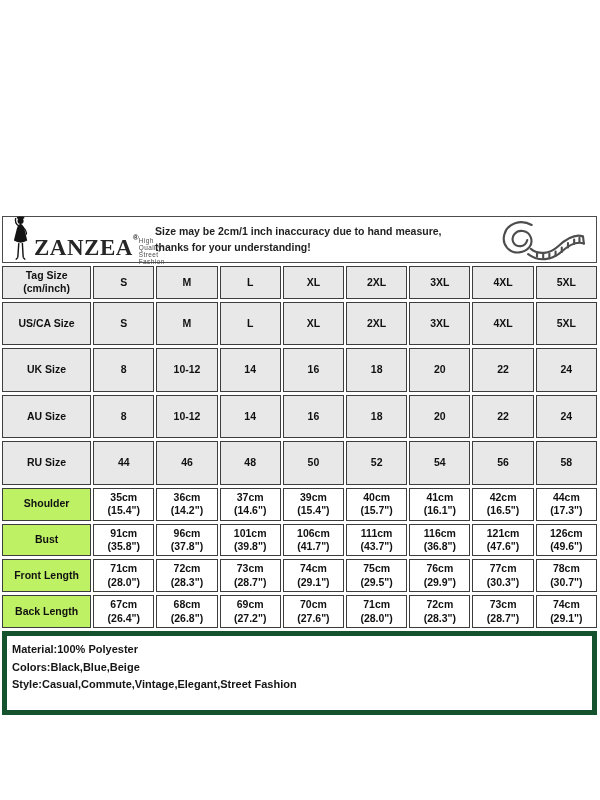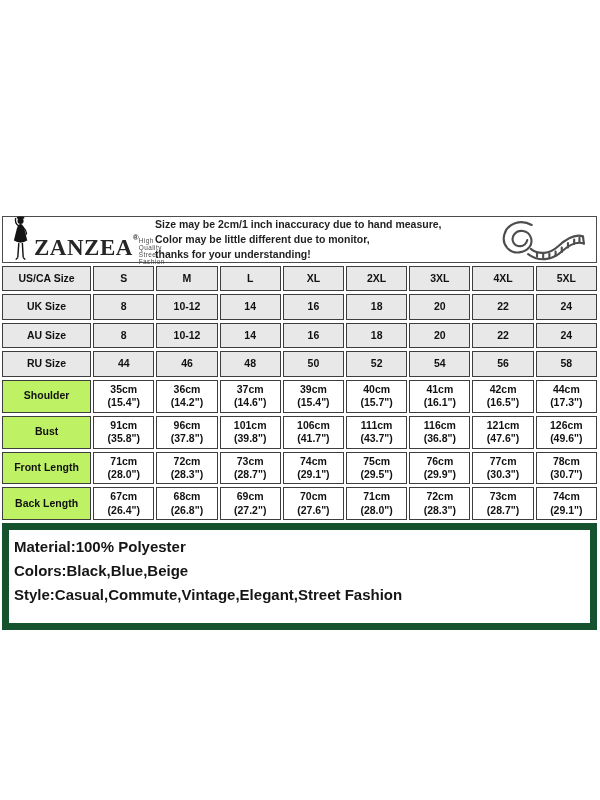--- a/index.html
+++ b/index.html
@@ -27,25 +27,25 @@
   
   table.size-table { border-collapse:separate; border-spacing:2px 3px;
                      table-layout:fixed; width:599px; margin-left:-2px; }
   .c-label { width:15.4%; }
   .c-data  { width:10.575%; }
   td { border:1px solid #3d3d3d; background:#fff; text-align:center;
        vertical-align:middle; font-weight:bold; font-size:10.5px; color:#111;
        padding:2px 1px; line-height:1.28; white-space:pre-line; overflow:hidden; }
   td.label-cell { background:#bef264; }
   tr.shaded td { background:#e8e8e8; }
-  tr.single td { padding:5px 1px; }
+  tr.single td { padding:14px 1px; }
 
   
-  .footer-box { box-sizing:border-box; border:7px solid #14532d;
-                padding:5px 6px 16px 5px; font-size:15px; font-weight:bold;
+  .footer-box { box-sizing:border-box; border:5px solid #14532d;
+                padding:5px 6px 16px 5px; font-size:11px; font-weight:bold;
                 color:#151515; line-height:1.6; }
 </style>
 </head>
 <body>
 
 <div class="sheet">
   <div class="content">
 
     <div class="header-box">
       <div class="logo">
@@ -63,21 +63,20 @@
           </svg>
         </span>
         <span class="brand-block">
           <span class="brand-row"><span class="brand">ZANZEA</span><span class="reg">®</span></span>
           <span class="tagline">High Quality Street Fashion</span>
         </span>
       </div>
 
       <div class="disclaimer">
         <span style="display:block">Size may be 2cm/1 inch inaccuracy due to hand measure,</span>
-        <span style="display:block">Color may be little different due to monitor,</span>
         <span style="display:block">thanks for your understanding!</span>
       </div>
 
       <div class="tape-wrap">
         <svg width="100" height="46" viewBox="0 0 112 52">
           <g fill="none" stroke="#4d4d4d" stroke-width="2.4" stroke-linecap="round">
             <path d="M50 9 C38 2 22 7 19 20 C16 32 25 41 36 40 C46 39 52 31 49 23 C46 15 35 13 30 20 C26 26 30 33 37 33"></path>
             <path d="M37 33 C41 33 44 30 45 26"></path>
             <path d="M49 36 C58 43 70 42 80 33 C90 24 100 19 108 22"></path>
             <path d="M46 42 C58 51 73 49 84 39 C93 31 101 27 109 30"></path>
@@ -94,20 +93,32 @@
         <col class="c-data">
           <col class="c-data">
           <col class="c-data">
           <col class="c-data">
         <col class="c-data">
           <col class="c-data">
           <col class="c-data">
           <col class="c-data">
       </colgroup>
       <tbody>
+          <tr class="shaded double">
+            <td class="label-cell">Tag Size
+(cm/inch)</td>
+            <td>S</td>
+            <td>M</td>
+            <td>L</td>
+            <td>XL</td>
+            <td>2XL</td>
+            <td>3XL</td>
+            <td>4XL</td>
+            <td>5XL</td>
+          </tr>
           <tr class="shaded single">
             <td class="label-cell">US/CA Size</td>
             <td>S</td>
             <td>M</td>
             <td>L</td>
             <td>XL</td>
             <td>2XL</td>
             <td>3XL</td>
             <td>4XL</td>
             <td>5XL</td>

